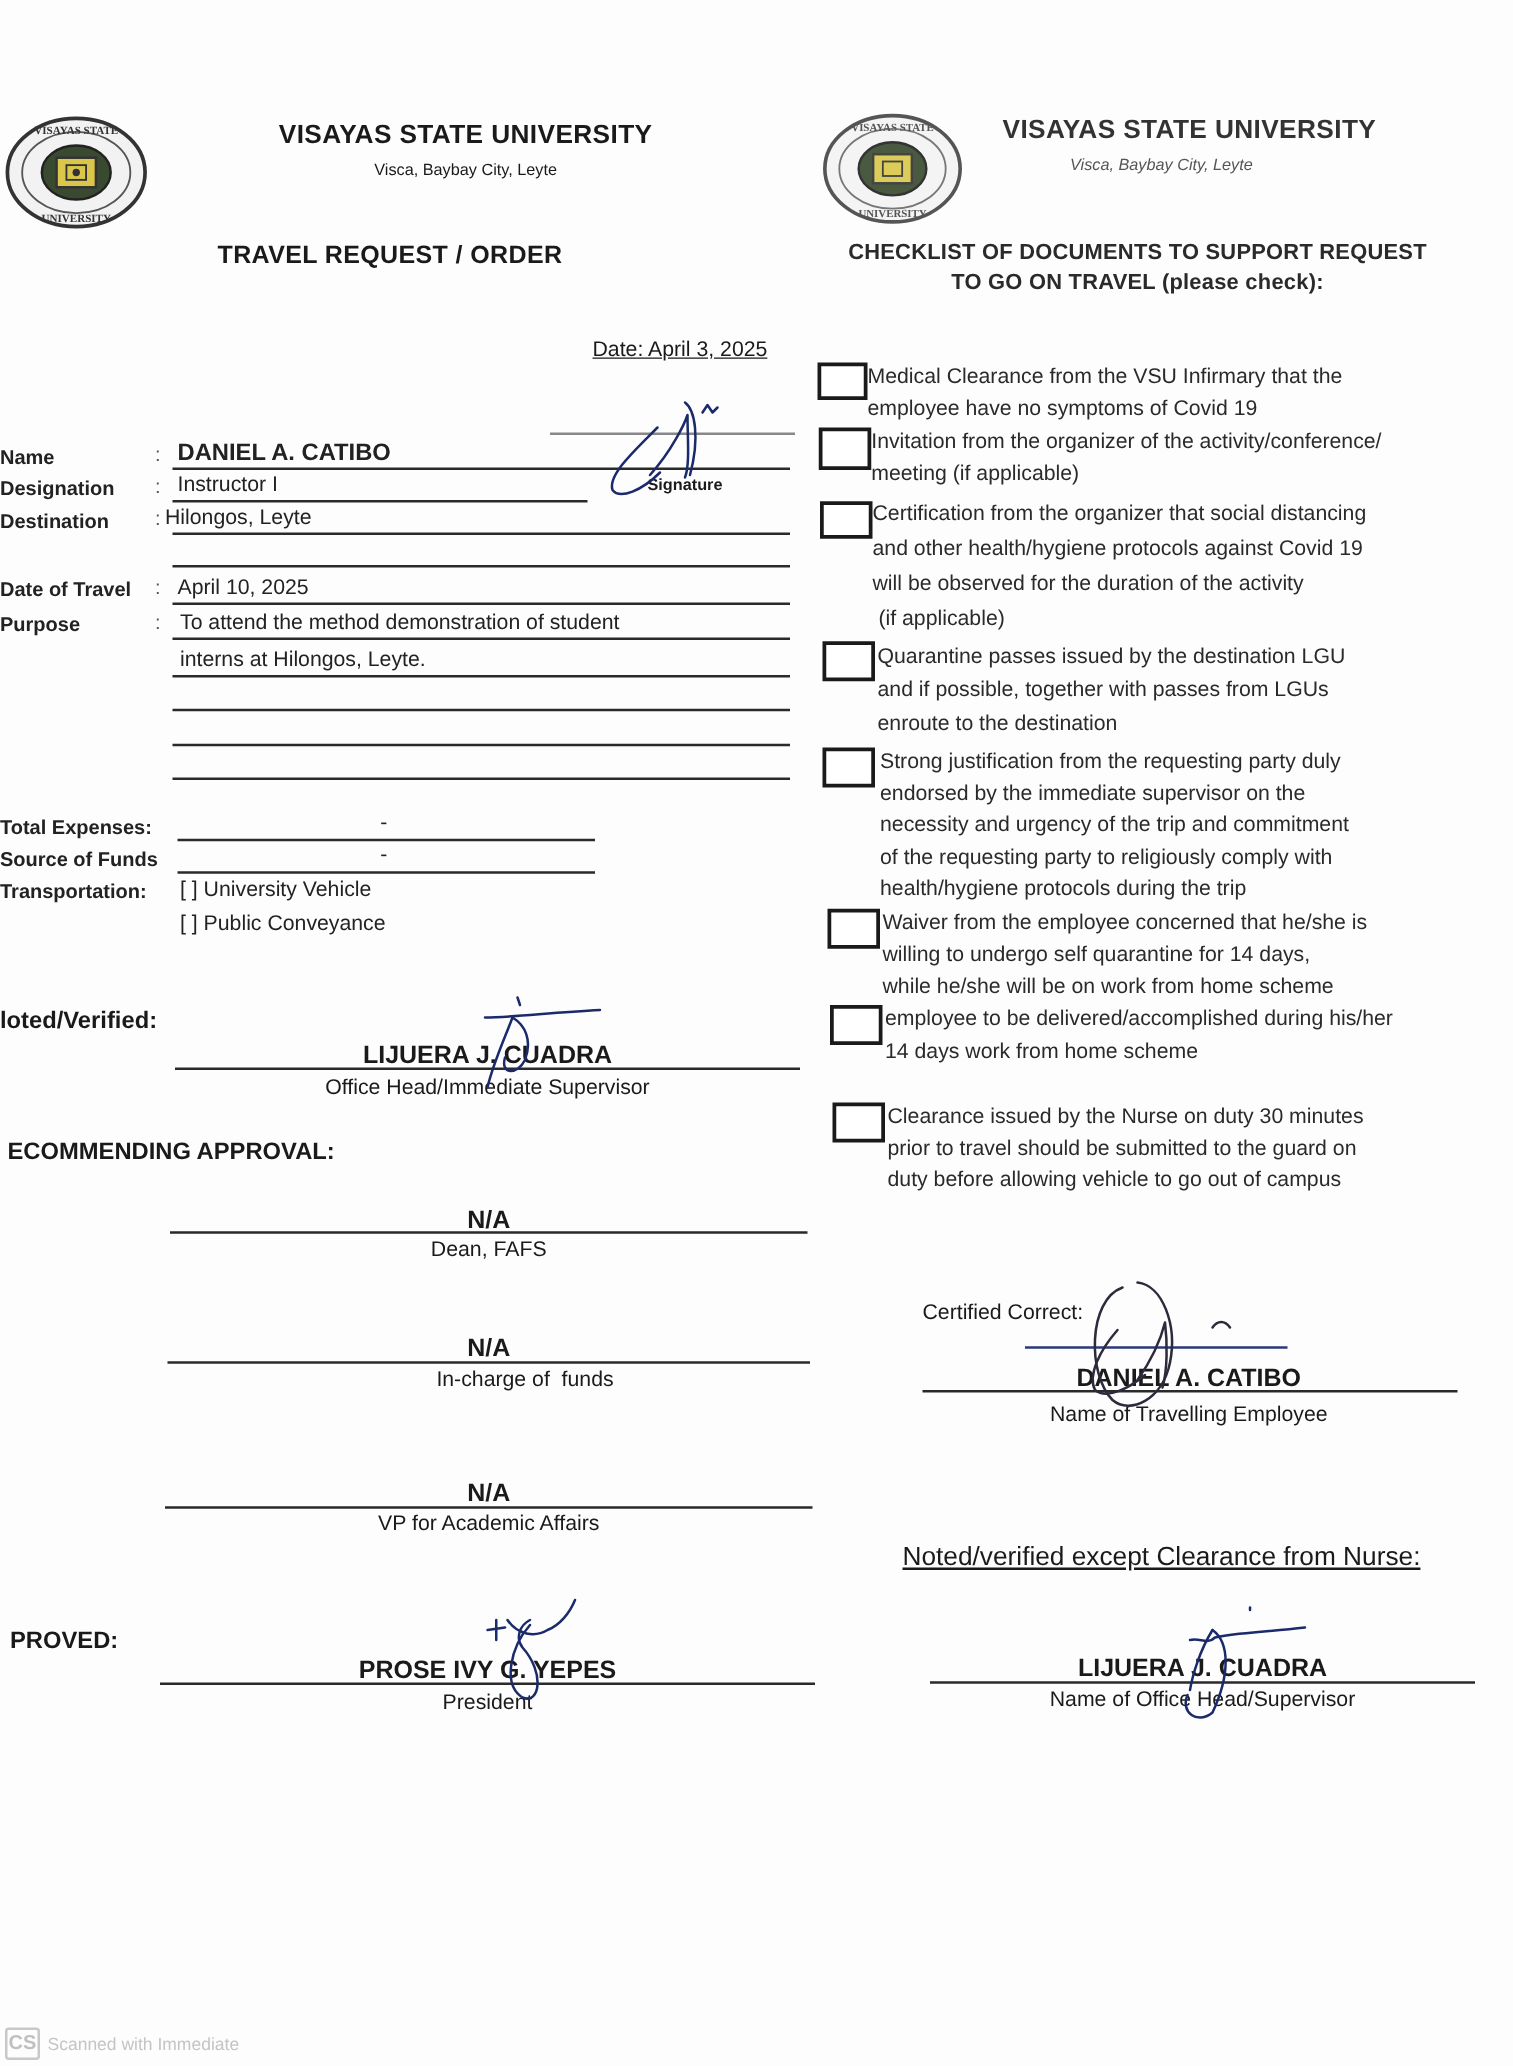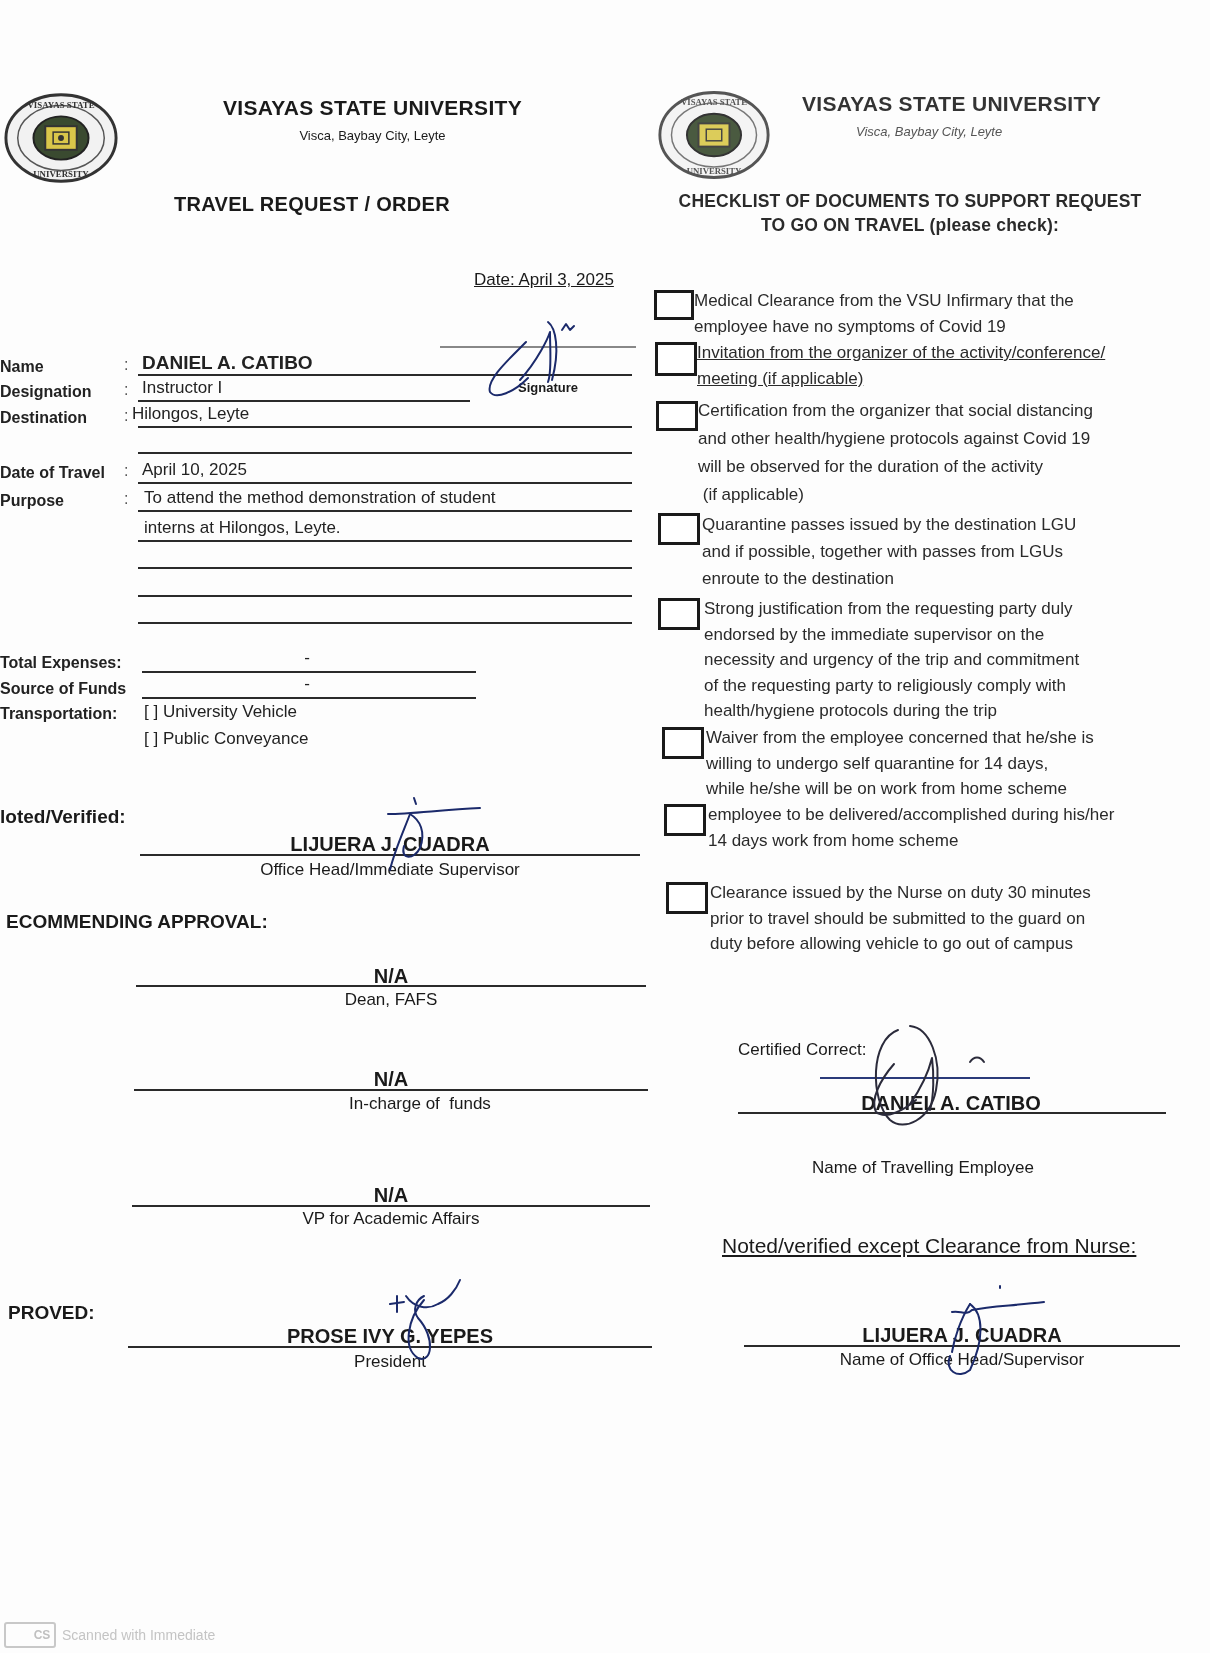--- a/index.html
+++ b/index.html
@@ -35,21 +35,21 @@
 
   .chk-item { position:absolute; left:654px; width:560px; }
   .chk-box {
     position:absolute; left:0; top:0; width:34px; height:24px;
     border:3px solid #1a1a1a; background:#fff;
   }
   .chk-text { position:absolute; left:40px; top:-2px; font-size:17px; line-height:25.5px; color:#2a2a2a; white-space:nowrap; }
   .chk-line { display:block; }
 
   .watermark { position:absolute; left:4px; top:1622px; display:flex; align-items:center; gap:6px; color:#c4c4c4; font-size:14px; }
-  .cs-logo { width:24px; height:22px; border:2px solid #c8c8c8; border-radius:3px; font-size:12px; font-weight:bold; color:#c0c0c0; display:flex; align-items:center; justify-content:center; line-height:1;padding-left:24px; }
+  .cs-logo { width:24px; height:22px; border:2px solid #c8c8c8; border-radius:3px; font-size:16px; font-weight:bold; color:#c0c0c0; display:flex; align-items:center; justify-content:center; line-height:1; }
 
   svg.sig { position:absolute; overflow:visible; pointer-events:none; }
   svg.sig path { fill:none; stroke:#1b2a6b; stroke-width:2; stroke-linecap:round; stroke-linejoin:round; }
   svg.sig.dark path { stroke:#2b2b3b; }
 </style>
 </head>
 <body>
 
 <div class="seal" style="left:2px; top:90px;">
   <svg viewBox="0 0 120 96">
@@ -177,21 +177,21 @@
 <div>
   <div class="chk-item" style="top:290px;">
     <div class="chk-box" style="left:0;"></div>
     <div class="chk-text">
       <span class="chk-line">Medical Clearance from the VSU Infirmary that the</span>
       <span class="chk-line">employee have no symptoms of Covid 19</span>
     </div>
   </div>
   <div class="chk-item" style="top:342px; left:655px;">
     <div class="chk-box" style="width:36px; height:28px;"></div>
-    <div class="chk-text" style="left:42px;text-decoration:underline;">
+    <div class="chk-text" style="left:42px;">
       <span class="chk-line">Invitation from the organizer of the activity/conference/</span>
       <span class="chk-line">meeting (if applicable)</span>
     </div>
   </div>
   <div class="chk-item" style="top:401px; left:656px;">
     <div class="chk-box" style="width:36px;"></div>
     <div class="chk-text" style="left:42px; line-height:28px; top:-4px;">
       <span class="chk-line">Certification from the organizer that social distancing</span>
       <span class="chk-line">and other health/hygiene protocols against Covid 19</span>
       <span class="chk-line">will be observed for the duration of the activity</span>
@@ -238,21 +238,21 @@
       <span class="chk-line">prior to travel should be submitted to the guard on</span>
       <span class="chk-line">duty before allowing vehicle to go out of campus</span>
     </div>
   </div>
 </div>
 
 <div class="abs" style="left:738px; top:1040px; font-size:17px; font-weight:normal;">Certified Correct:</div>
 <div class="rule thin" style="left:820px; top:1077px; width:210px; background:#2a3a7a;"></div>
 <div class="abs sig-name ctr" style="left:736px; top:1092px; width:430px;">DANIEL A. CATIBO</div>
 <div class="rule" style="left:738px; top:1112px; width:428px;"></div>
-<div class="abs sig-pos ctr" style="left:708px; top:1122px; width:430px;margin-top:36px;">Name of Travelling Employee</div>
+<div class="abs sig-pos ctr" style="left:736px; top:1122px; width:430px;">Name of Travelling Employee</div>
 <svg class="sig dark" style="left:860px; top:1020px; width:160px; height:110px;" viewBox="0 0 160 110">
   <path d="M38 10 C10 20 10 80 30 100 C44 112 70 100 76 70 C82 40 70 8 50 6"></path>
   <path d="M34 44 C20 60 10 80 16 92 C26 100 44 90 56 80"></path>
   <path d="M50 84 C64 64 70 46 72 38 C74 54 74 76 70 90"></path>
   <path d="M110 42 C114 36 120 36 124 42"></path>
 </svg>
 
 <div class="abs" style="left:722px; top:1234px; font-size:21px; text-decoration:underline;">Noted/verified except Clearance from Nurse:</div>
 <div class="abs sig-name ctr" style="left:744px; top:1324px; width:436px;">LIJUERA J. CUADRA</div>
 <div class="rule" style="left:744px; top:1345px; width:436px;"></div>

